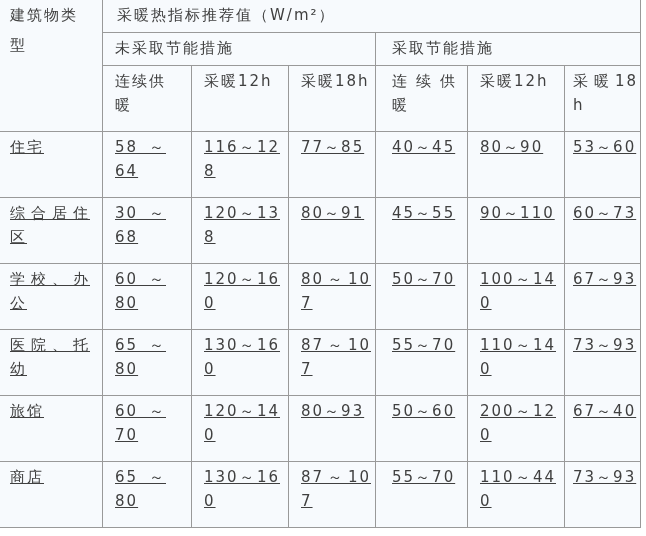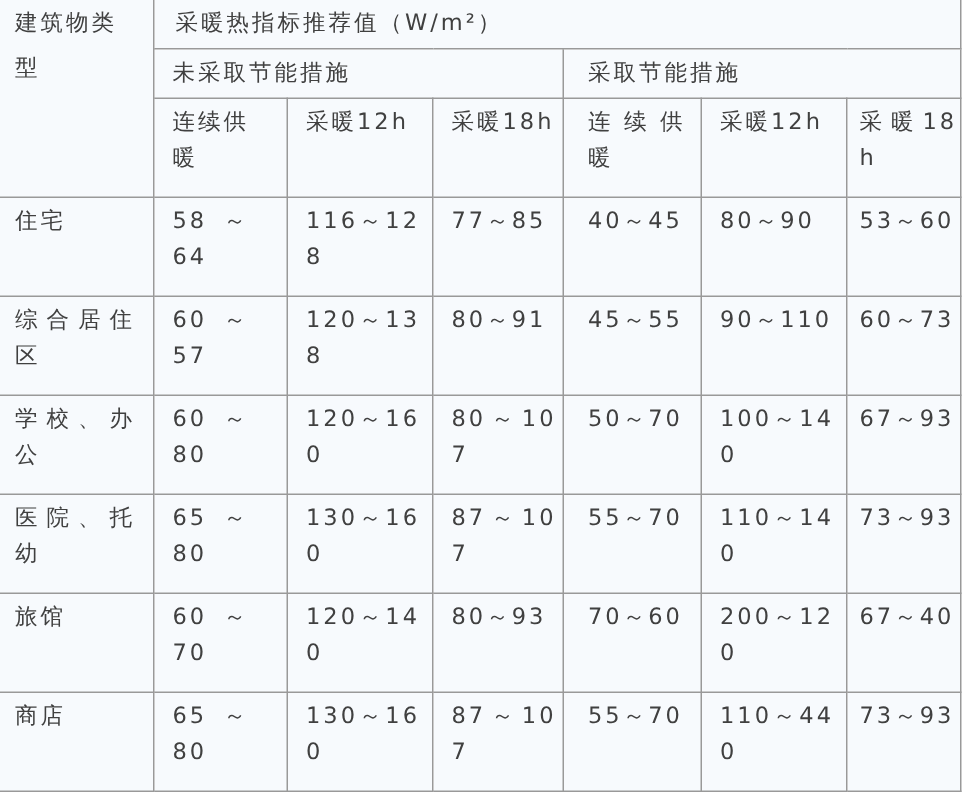--- a/index.html
+++ b/index.html
@@ -44,21 +44,21 @@
     overflow: hidden;
     padding: 3px 8px 0 12px;
   }
   tr.hrow1 td, tr.hrow1 th, tr.hrow2 td, tr.hrow2 th {
     height: 33px;
     line-height: 30px;
     padding-top: 0;
     text-align: left;
   }
   tr.hrow3 td, tr.hrow3 th { height: 66px; }
-  tr.body-row td, tr.body-row th { height: 66px; }
+  tr.body-row td, tr.body-row th { height: 66px; text-decoration: underline; }
   
   .c1 { padding-left: 10px; padding-right: 12px; }
   .c2 { padding-left: 12px; padding-right: 25px; }
   .c3 { padding-left: 12px; padding-right: 8px; }
   .c4 { padding-left: 12px; padding-right: 4px; }
   .c5 { padding-left: 16px; padding-right: 10px; }
   .c6 { padding-left: 12px; padding-right: 8px; }
   .c7 { padding-left: 8px; padding-right: 2px; }
   .main-hdr { padding-left: 14px; }
 </style>
@@ -98,21 +98,21 @@
       <td class="c1">住宅</td>
       <td class="c2">58～64</td>
       <td class="c3">116～128</td>
       <td class="c4">77～85</td>
       <td class="c5">40～45</td>
       <td class="c6">80～90</td>
       <td class="c7">53～60</td>
     </tr>
     <tr class="body-row">
       <td class="c1">综合居住区</td>
-      <td class="c2">60～57</td>
+      <td class="c2">30～68</td>
       <td class="c3">120～138</td>
       <td class="c4">80～91</td>
       <td class="c5">45～55</td>
       <td class="c6">90～110</td>
       <td class="c7">60～73</td>
     </tr>
     <tr class="body-row">
       <td class="c1">学校、办公</td>
       <td class="c2">60～80</td>
       <td class="c3">120～160</td>
@@ -128,21 +128,21 @@
       <td class="c4">87～107</td>
       <td class="c5">55～70</td>
       <td class="c6">110～140</td>
       <td class="c7">73～93</td>
     </tr>
     <tr class="body-row">
       <td class="c1">旅馆</td>
       <td class="c2">60～70</td>
       <td class="c3">120～140</td>
       <td class="c4">80～93</td>
-      <td class="c5">70～60</td>
+      <td class="c5">50～60</td>
       <td class="c6">200～120</td>
       <td class="c7">67～40</td>
     </tr>
     <tr class="body-row">
       <td class="c1">商店</td>
       <td class="c2">65～80</td>
       <td class="c3">130～160</td>
       <td class="c4">87～107</td>
       <td class="c5">55～70</td>
       <td class="c6">110～440</td>

